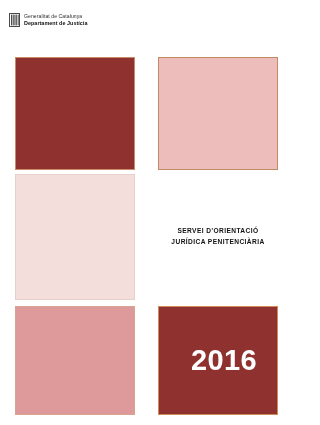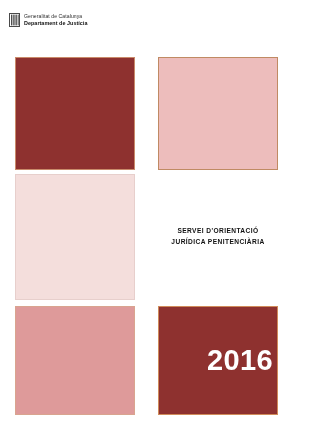--- a/index.html
+++ b/index.html
@@ -97,21 +97,21 @@
     align-items: center;
     justify-content: flex-end;
   }
 
   
   .year {
     color: #ffffff;
     font-size: 29px;
     font-weight: bold;
     letter-spacing: 0.4px;
-    padding-right: 4px;
+    padding-right: 20px;
     line-height: 1;
   }
 
   
   .title-area {
     position: absolute;
     left: 158px;
     top: 174px;
     width: 120px;
     height: 126px;

